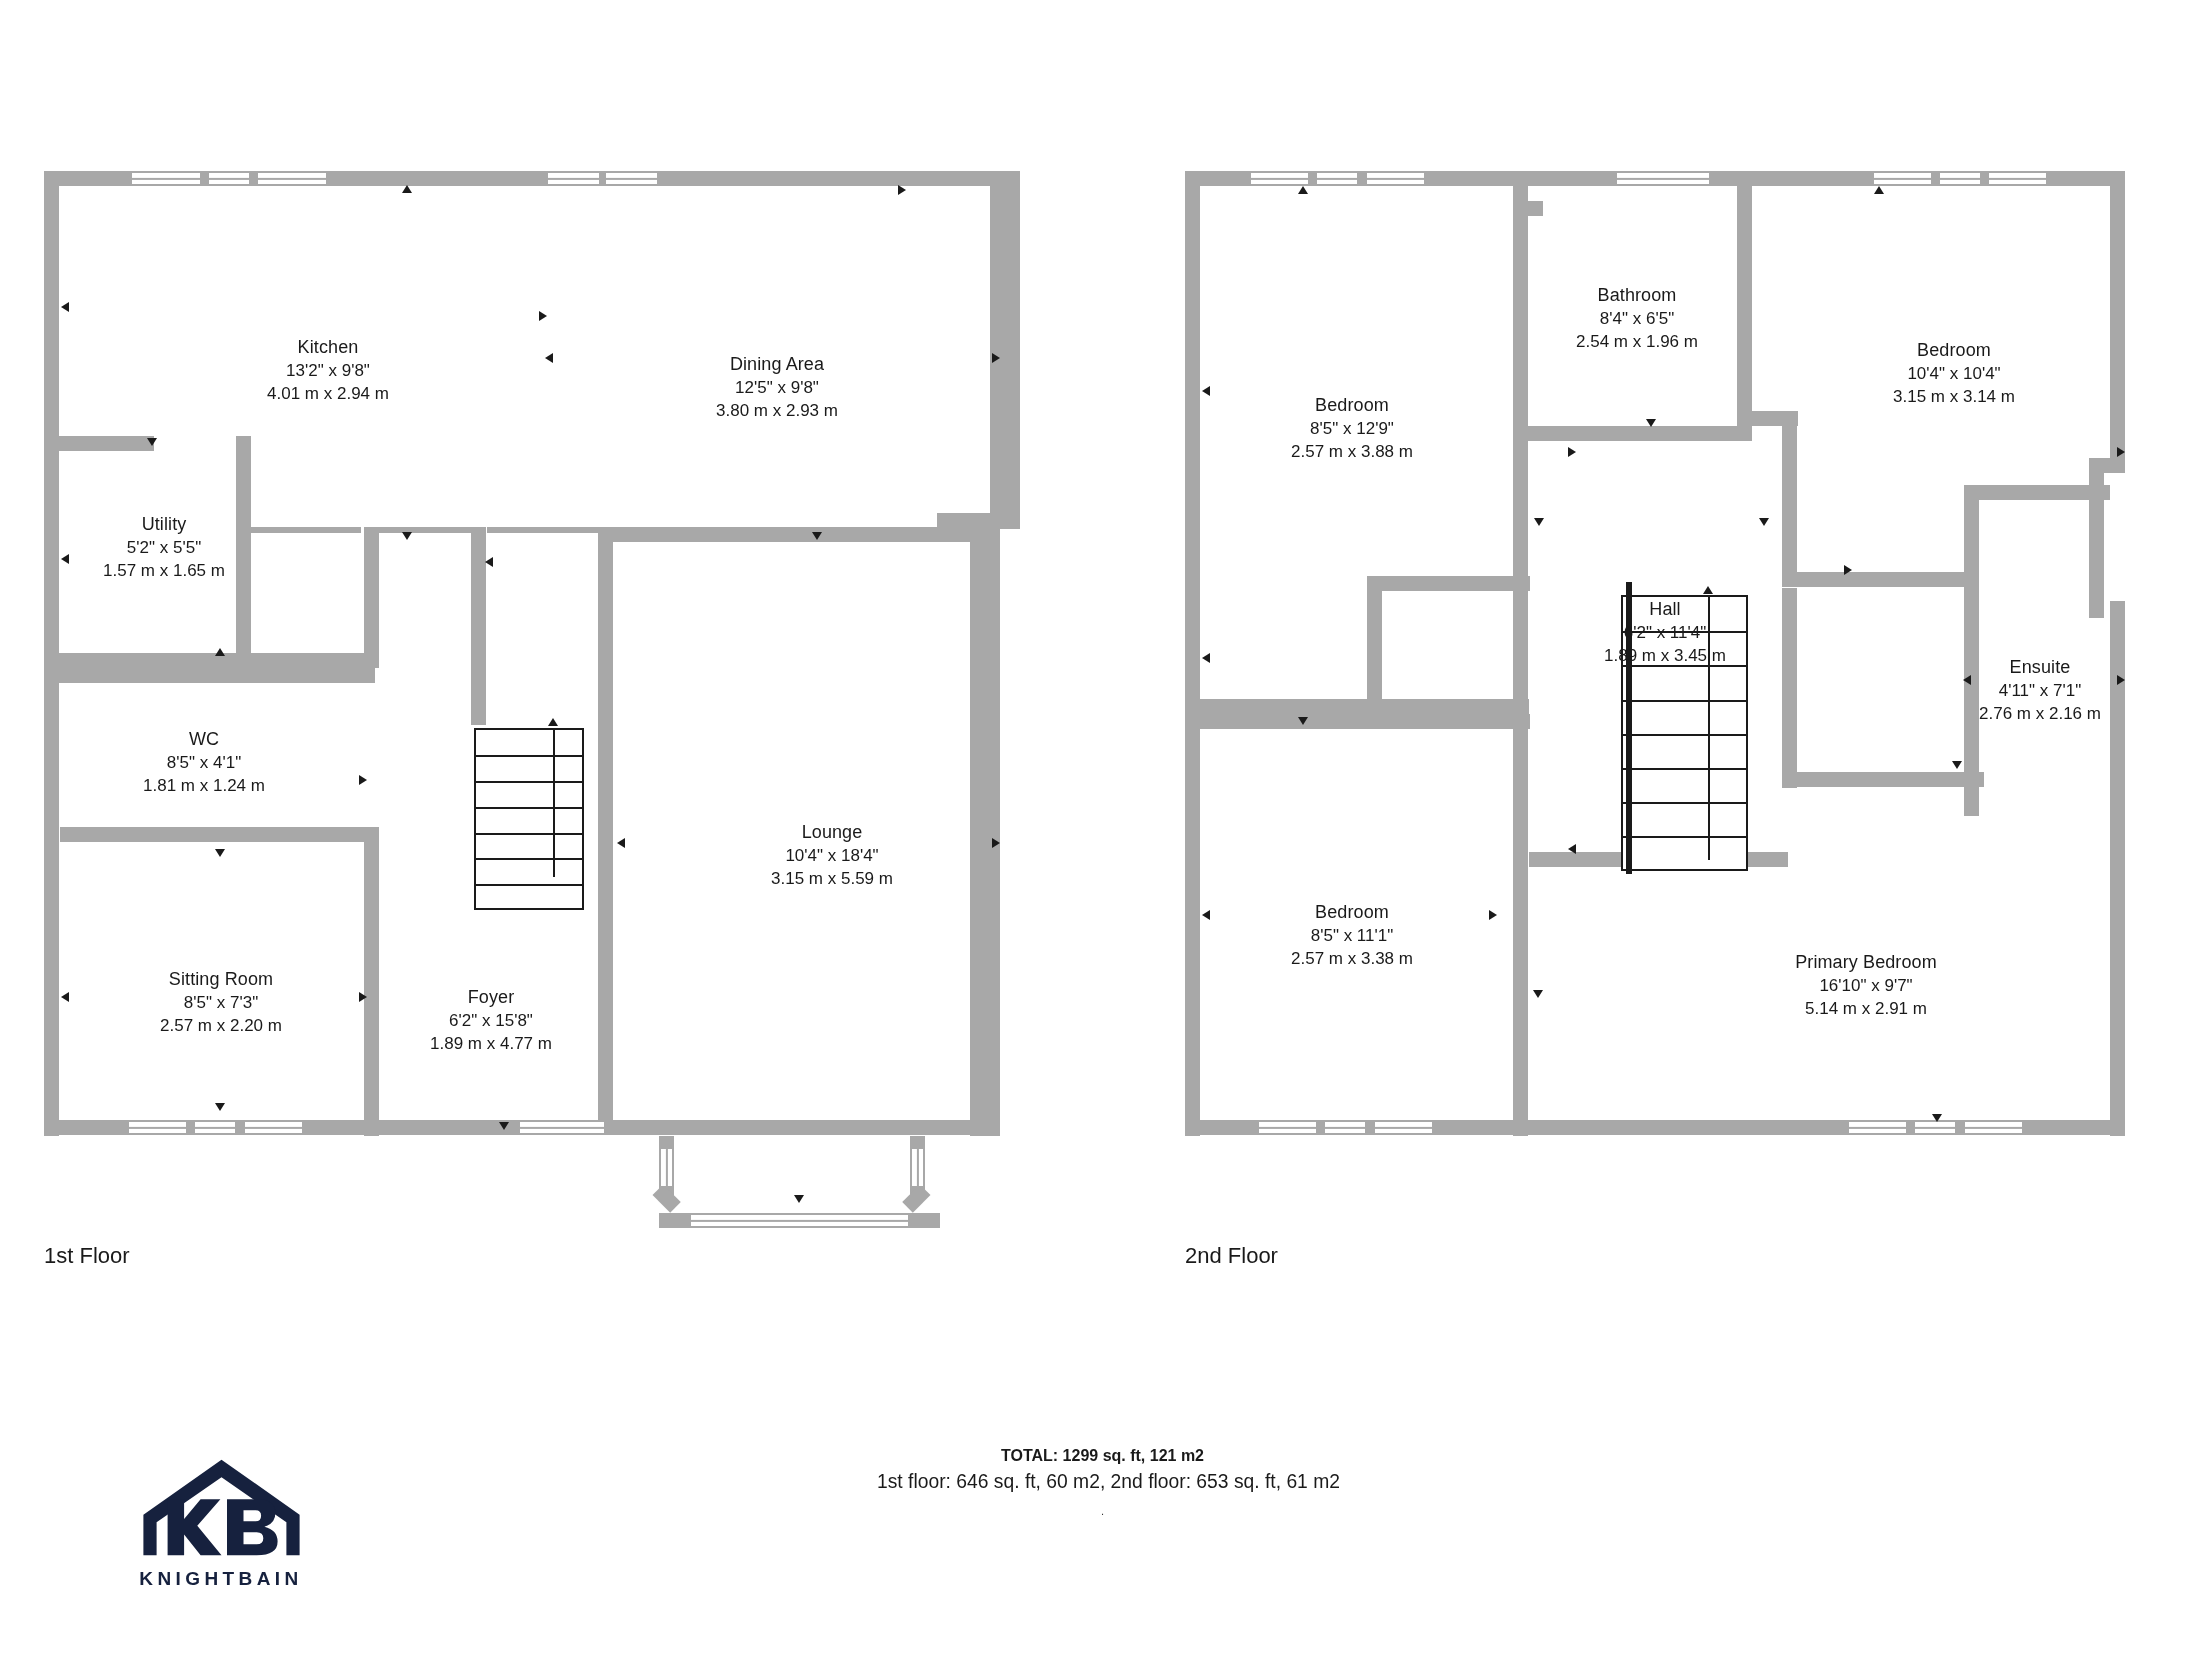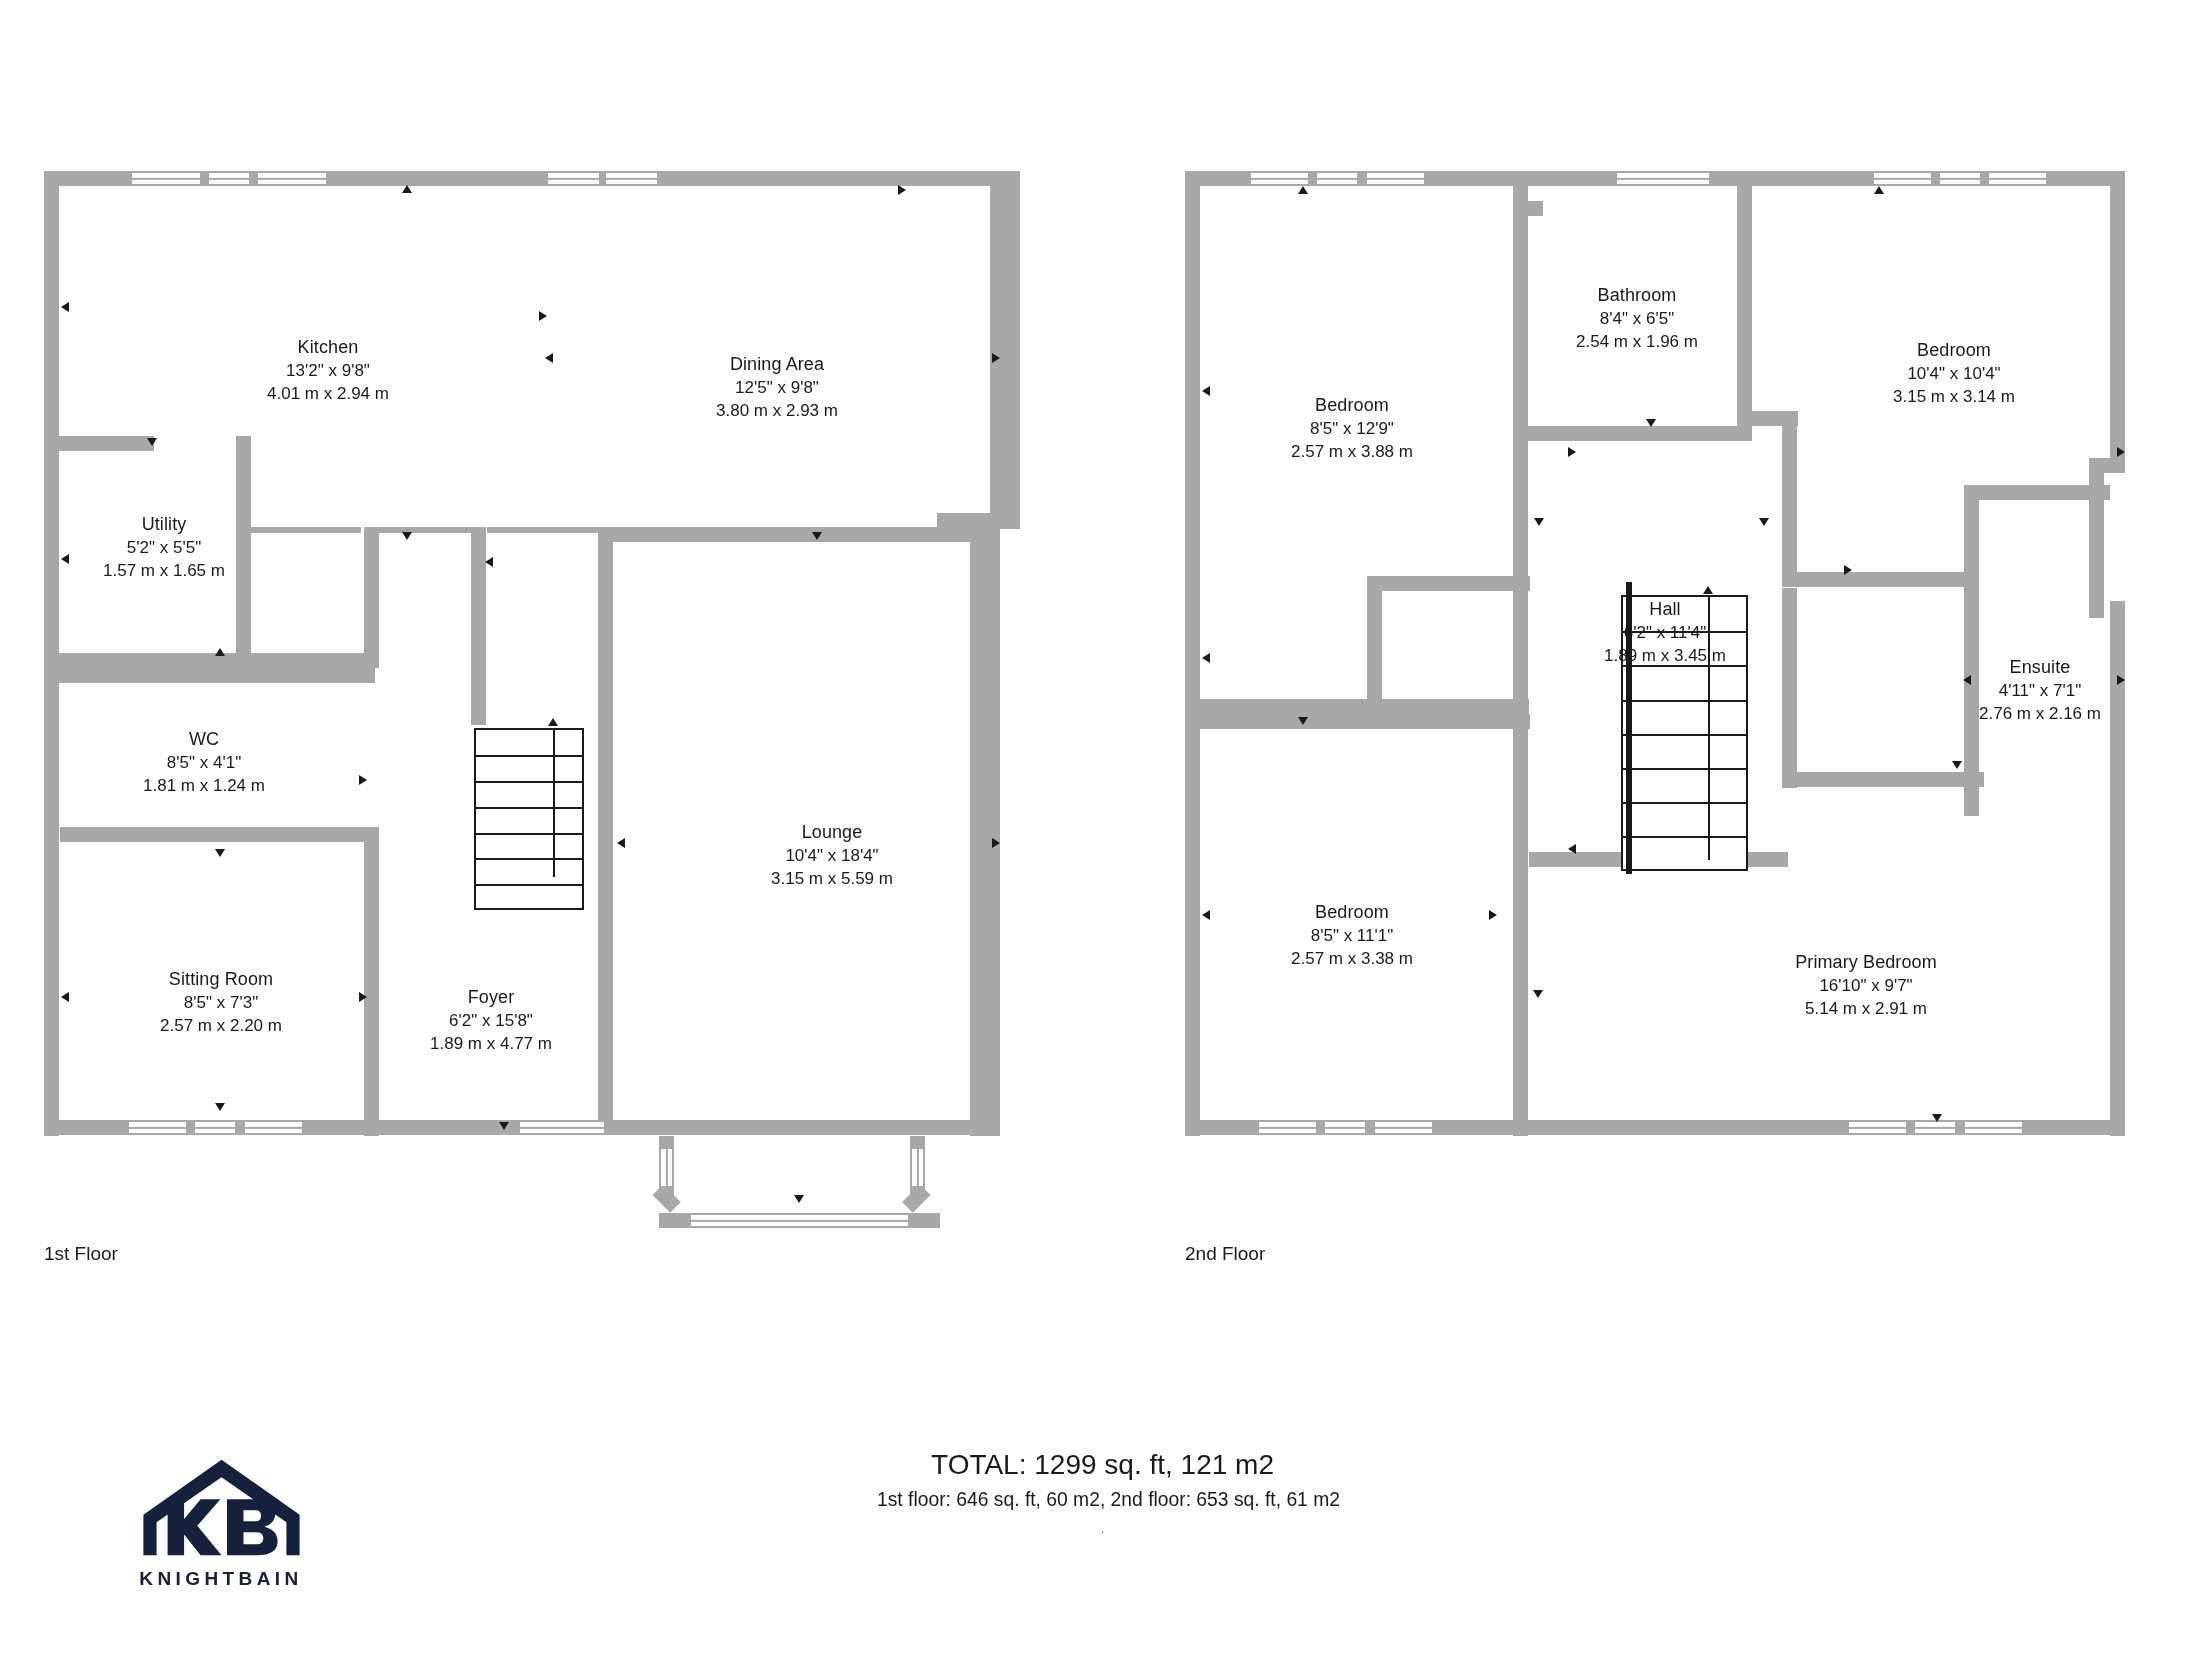--- a/index.html
+++ b/index.html
@@ -58,21 +58,21 @@
   }
   .label .nm {
     font-size: 18px;
     letter-spacing: 0.1px;
   }
   .label .dim {
     font-size: 17px;
   }
   .floor-title {
     position: absolute;
-    font-size: 19px;
+    font-size: 22px;
     color: #1a1a1a;
   }
   
   .arr {
     position: absolute;
     width: 0; height: 0;
   }
   .arr.l { border-top: 5.5px solid transparent; border-bottom: 5.5px solid transparent; border-right: 8.3px solid #1a1a1a; }
   .arr.r { border-top: 5.5px solid transparent; border-bottom: 5.5px solid transparent; border-left: 8.3px solid #1a1a1a; }
   .arr.u { border-left: 5.5px solid transparent; border-right: 5.5px solid transparent; border-bottom: 8.3px solid #1a1a1a; }
@@ -99,22 +99,22 @@
 
   
   .footer {
     position: absolute;
     left: 0;
     top: 1444px;
     width: 2205px;
     text-align: center;
   }
   .footer .total {
-    font-size: 28px;
-    font-weight: normal;
+    font-size: 16px;
+    font-weight: bold;
     line-height: 1.5;
   }
   .footer .sub {
     font-size: 19.3px;
     line-height: 1.5;
     padding-left: 12px;
   }
   .footer .dot {
     font-size: 11px;
     margin-top: 7.7px;

